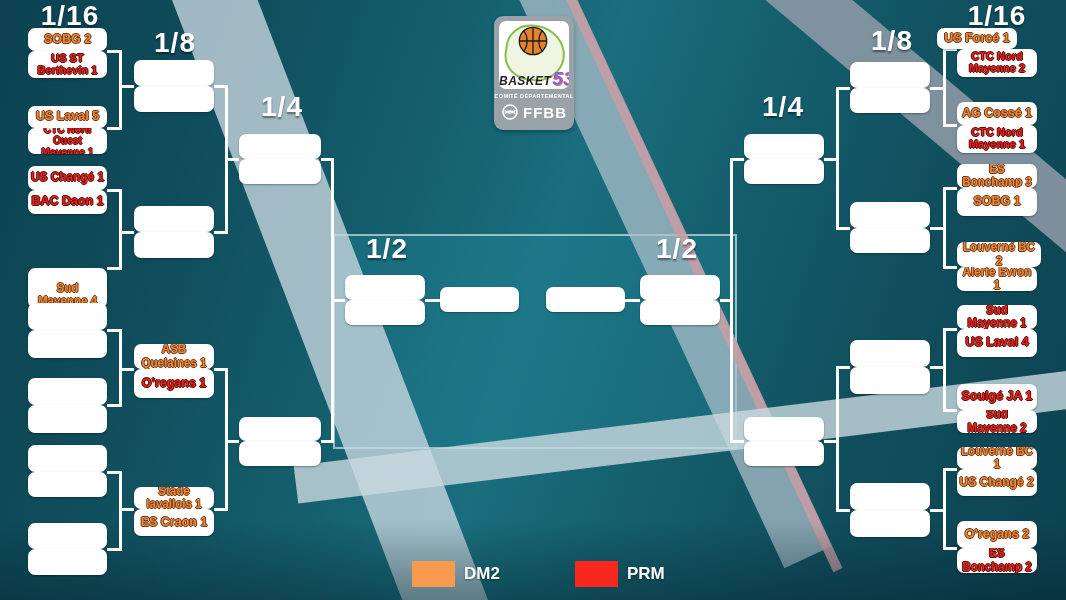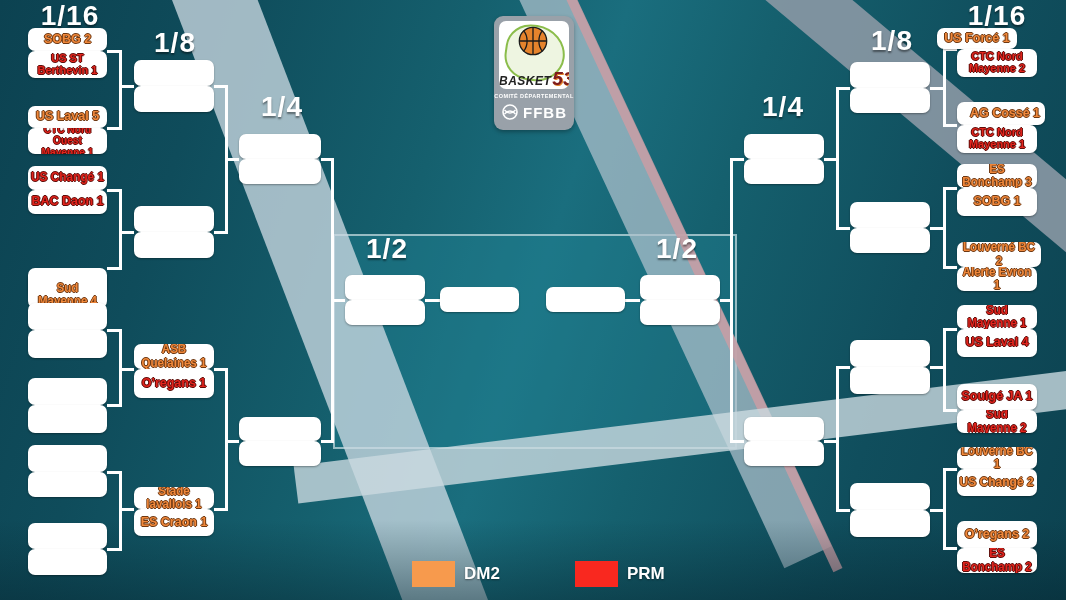--- a/index.html
+++ b/index.html
@@ -43,21 +43,21 @@
   #sw-prm{margin-left:75px;}
   
   #logo{position:absolute;left:494px;top:16px;width:80px;height:114px;background:#99a1a9;
     border-radius:9px;z-index:6;box-shadow:0 2px 4px rgba(0,0,0,.3);}
   .logo-panel{position:absolute;left:5px;top:5px;width:70px;height:68px;background:#fff;border-radius:7px;overflow:hidden;}
   .logo-map{position:absolute;left:6px;top:4px;width:56px;height:52px;border:2px solid #8bbd4b;
     border-radius:45% 55% 50% 45%;transform:rotate(8deg);background:rgba(160,200,90,.18);}
   .logo-ball{position:absolute;left:17px;top:3px;width:34px;height:34px;}
   .logo-word{position:absolute;left:0;right:0;bottom:1px;text-align:center;line-height:1;}
   .bword{font-style:italic;font-weight:700;font-size:12px;color:#222;letter-spacing:.5px;}
-  .bnum{font-style:italic;font-weight:700;font-size:19px;color:#7f1d1d;margin-left:1px;
+  .bnum{font-style:italic;font-weight:700;font-size:19px;color:#8b5cf6;margin-left:1px;
     text-shadow:1px 1px 0 #e5832c;}
   .logo-sub{position:absolute;left:0;right:0;top:77px;text-align:center;font-size:5.5px;
     color:#fff;font-weight:700;letter-spacing:.4px;}
   .logo-ffbb{position:absolute;left:0;right:0;top:87px;display:flex;justify-content:center;
     align-items:center;gap:4px;color:#fff;font-weight:700;font-size:15px;letter-spacing:1px;}
 </style>
 </head>
 <body>
 
 <div id="stage">
@@ -171,21 +171,21 @@
     <div class="slot empty" style="left: 850px; top: 367px; width: 80px; height: 27px;"></div>
     <div class="slot empty" style="left: 850px; top: 483px; width: 80px; height: 27px;"></div>
     <div class="slot empty" style="left: 850px; top: 510px; width: 80px; height: 27px;"></div>
     <div class="slot" style="left: 937px; top: 28px; width: 80px; height: 21px;">
       <span class="tname dm2">US Forcé 1</span>
     </div>
     <div class="slot" style="left: 957px; top: 49px; width: 80px; height: 28px;">
       <span class="tname prm two">CTC Nord
 Mayenne 2</span>
     </div>
-    <div class="slot" style="left: 957px; top: 102px; width: 80px; height: 23px; padding-left: 8px;">
+    <div class="slot" style="left: 957px; top: 102px; width: 80px; height: 23px;">
       <span class="tname dm2">AG Cossé 1</span>
     </div>
     <div class="slot" style="left: 957px; top: 125px; width: 80px; height: 28px;">
       <span class="tname prm two">CTC Nord
 Mayenne 1</span>
     </div>
     <div class="slot" style="left: 957px; top: 164px; width: 80px; height: 24px;">
       <span class="tname dm2" style="transform: scaleX(0.925); transform-origin: center center;">ES Bonchamp 3</span>
     </div>
     <div class="slot" style="left: 957px; top: 188px; width: 80px; height: 28px;">

